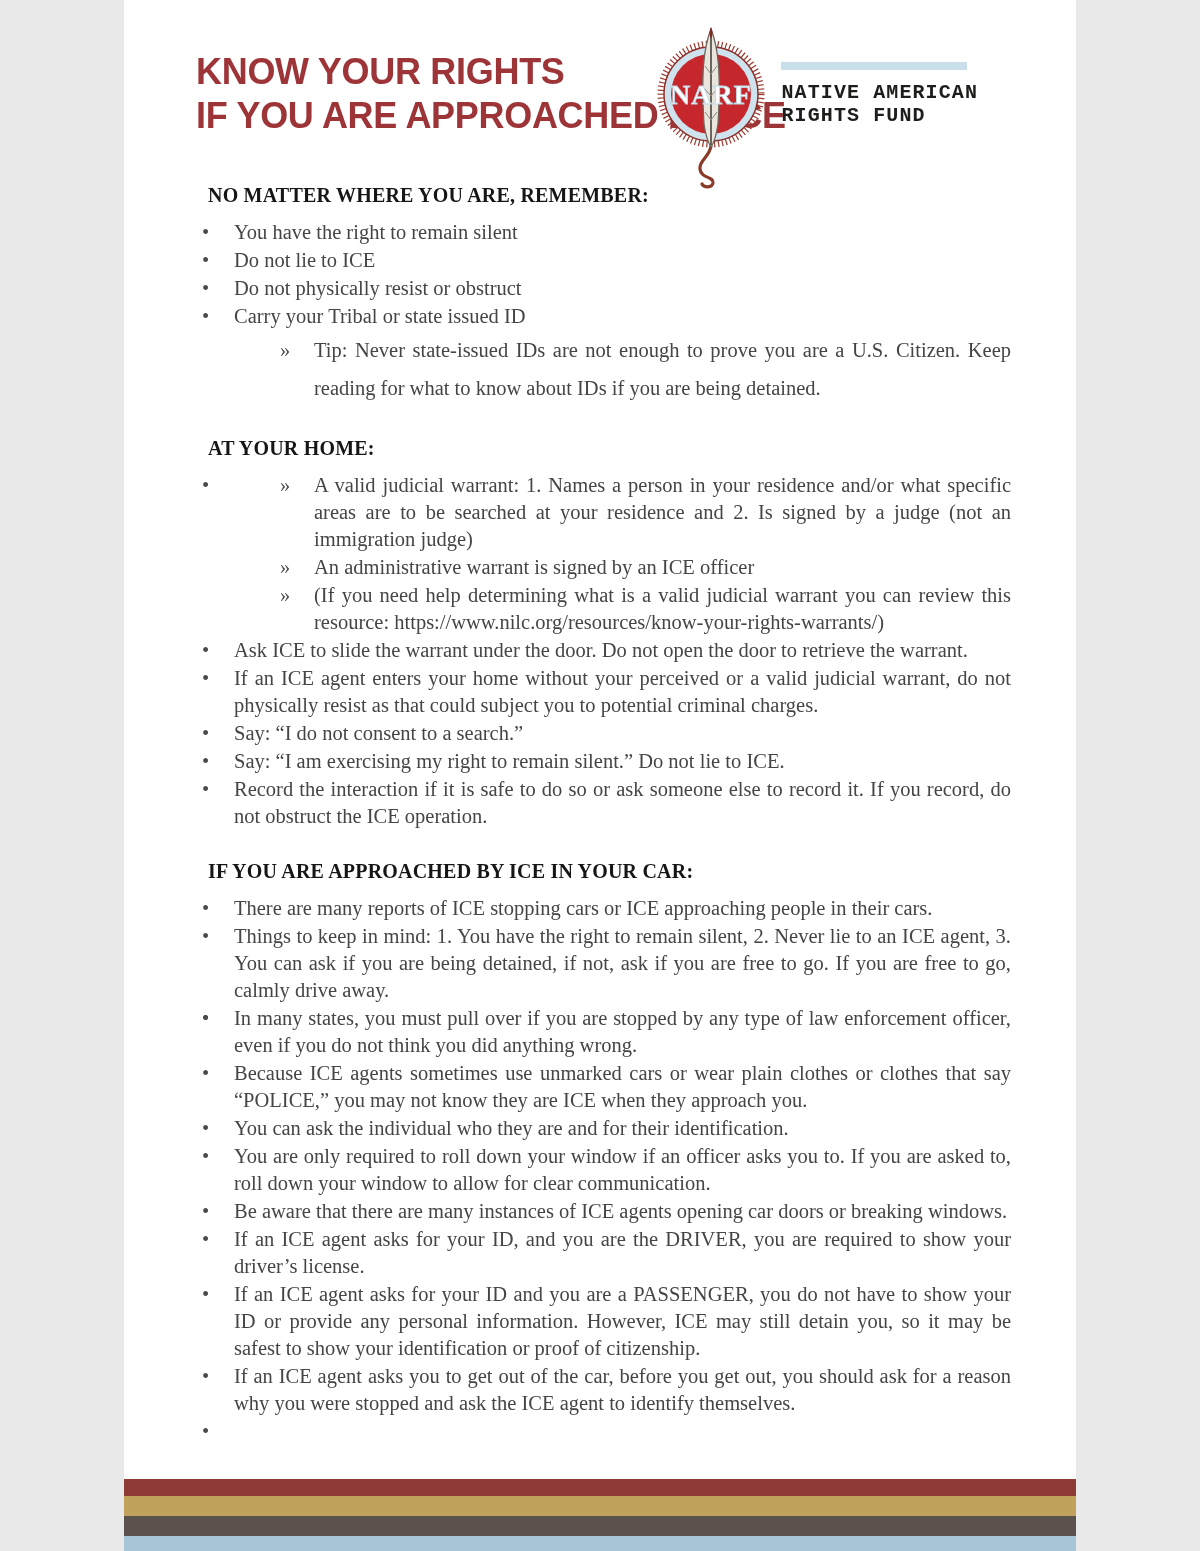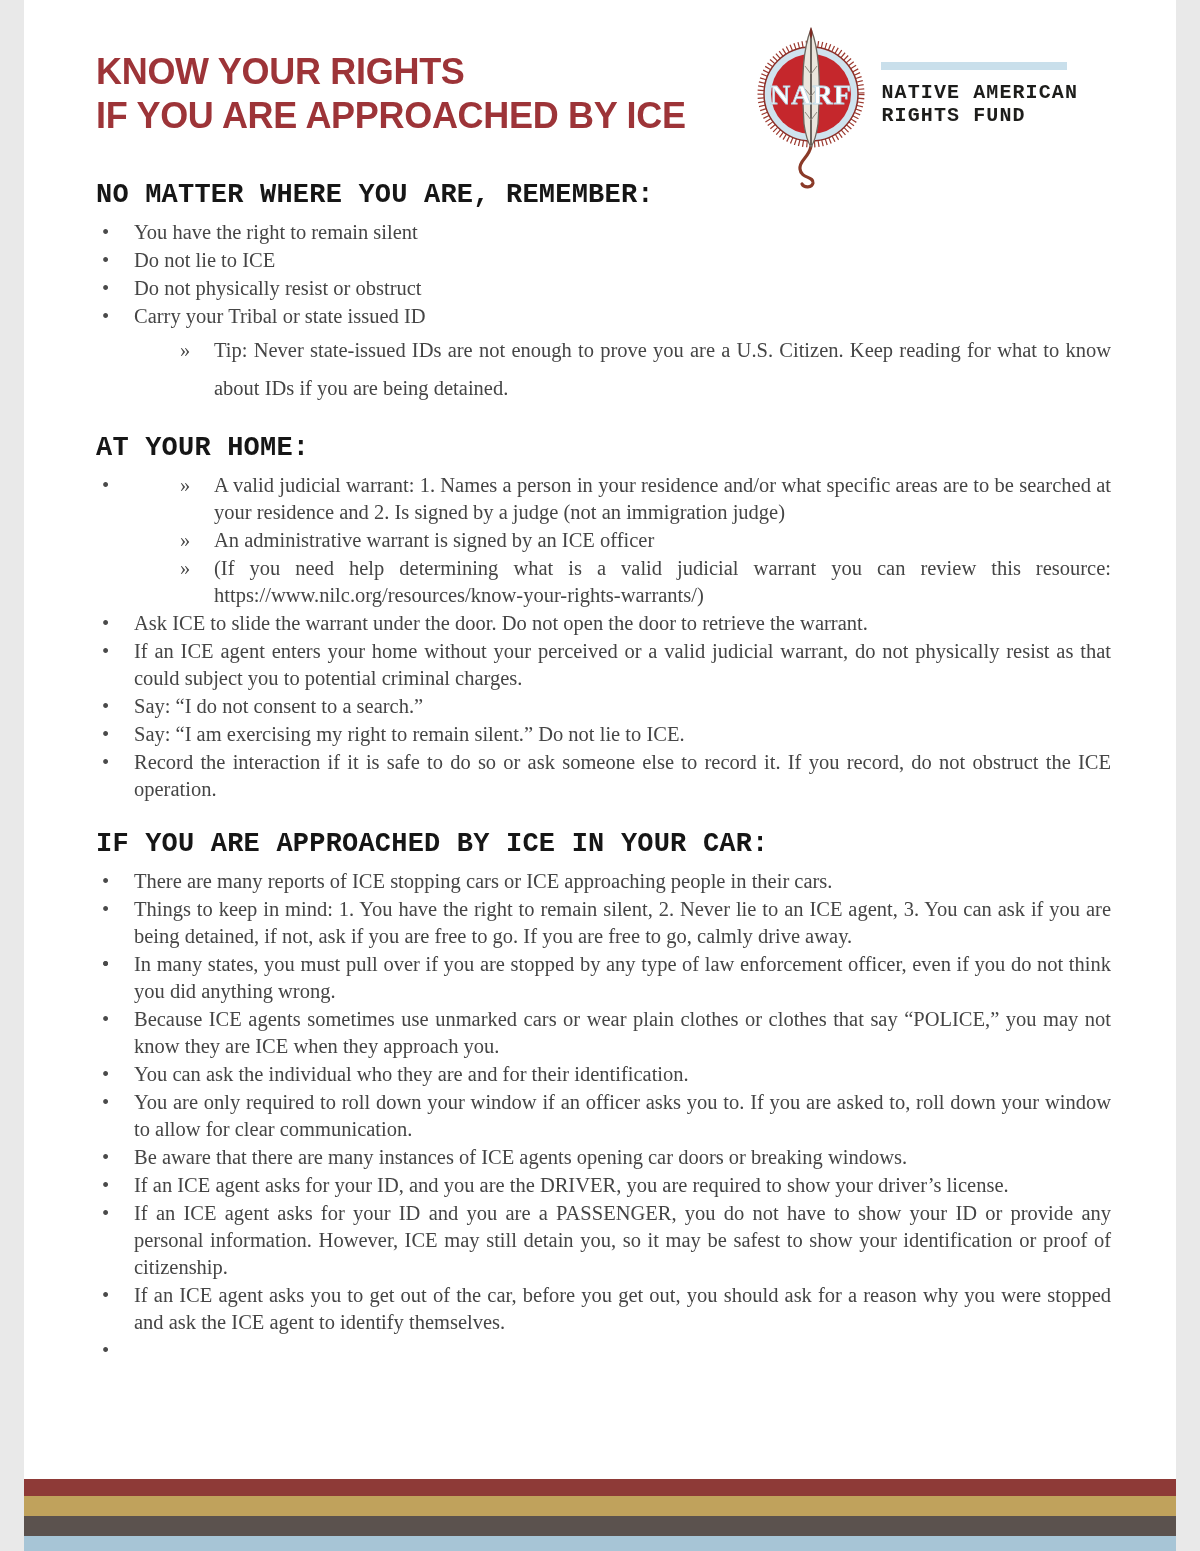--- a/index.html
+++ b/index.html
@@ -1,19 +1,19 @@
 <!DOCTYPE html>
 <html><head>
 <meta charset="utf-8">
 <style>
   * { margin: 0; padding: 0; box-sizing: border-box; }
   html, body { background: #e9e9e9; }
   .page {
     position: relative;
-    width: 1152px;
+    width: 952px;
     height: 1551px;
     margin: 0 auto;
     background: #ffffff;
     overflow: hidden;
     font-family: "Liberation Serif", serif;
     color: #454545;
   }
   .content { padding: 0 65px 0 72px; }
 
   
@@ -45,27 +45,27 @@
     font-weight: bold;
     font-size: 20px;
     line-height: 23px;
     letter-spacing: 1.1px;
     color: #1d1d1b;
   }
   .org-line { display: block; }
 
   
   .sec-heading {
-    font-family: Liberation Mono, monospace;
+    font-family: Liberation Serif, serif;
     font-weight: bold;
-    font-size: 27px;
+    font-size: 20px;
     line-height: 34px;
     letter-spacing: 0.2px;
     color: #161616;
-    margin: 24px 0 7px 0;
+    margin: 24px 0 7px 12px;
   }
   section:first-of-type .sec-heading { margin-top: 30px; }
 
   ul.bullets { list-style: none; }
   .li {
     position: relative;
     padding-left: 38px;
     margin-bottom: 1px;
     font-size: 20.5px;
     line-height: 27px;

